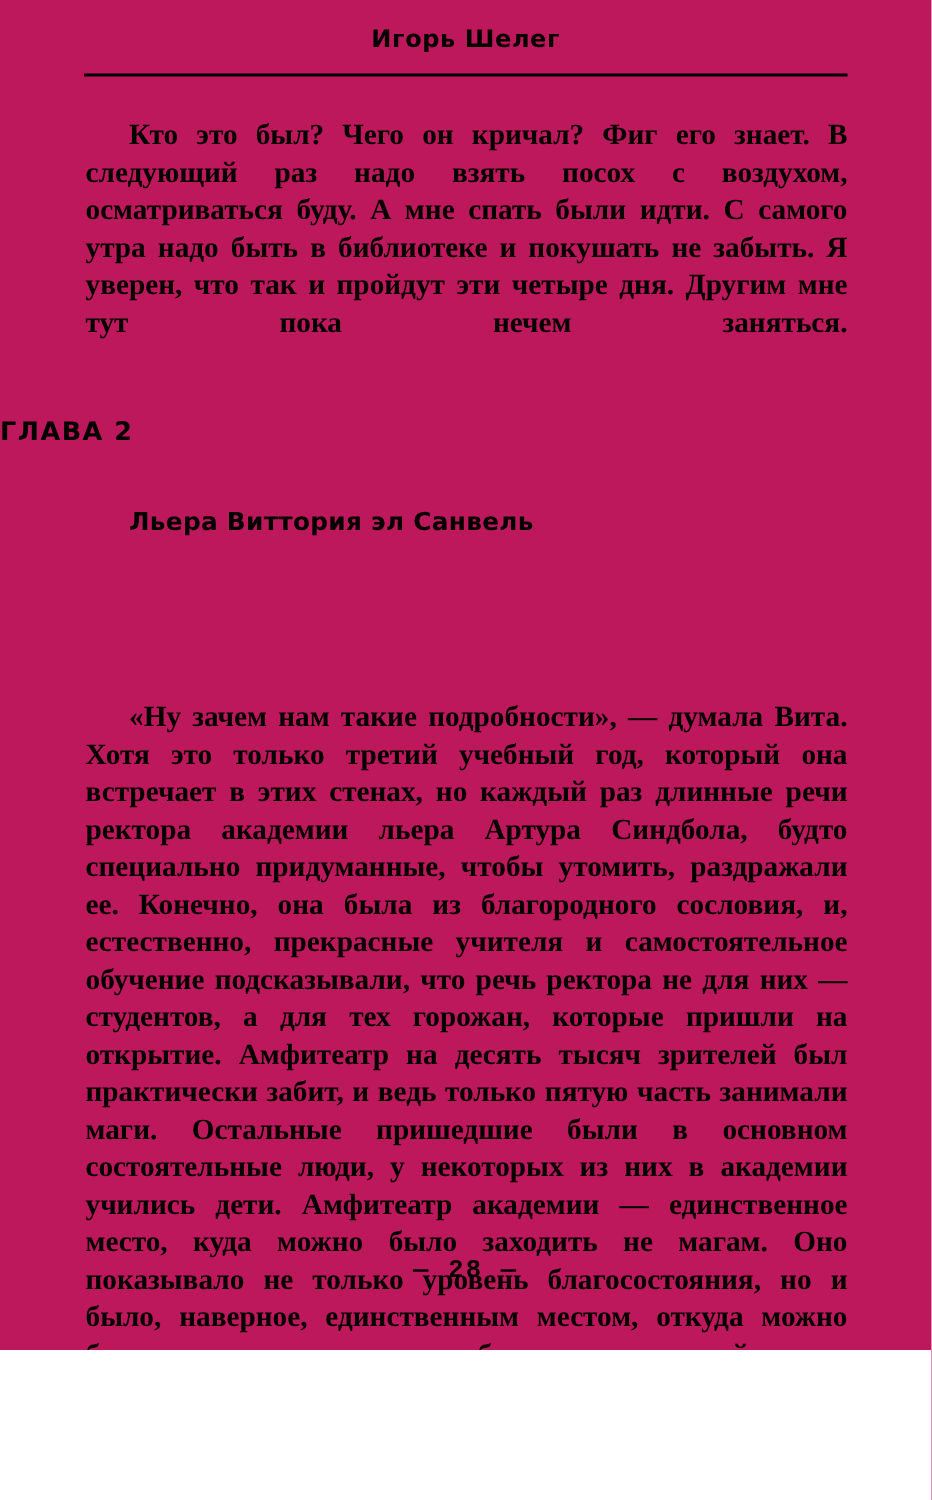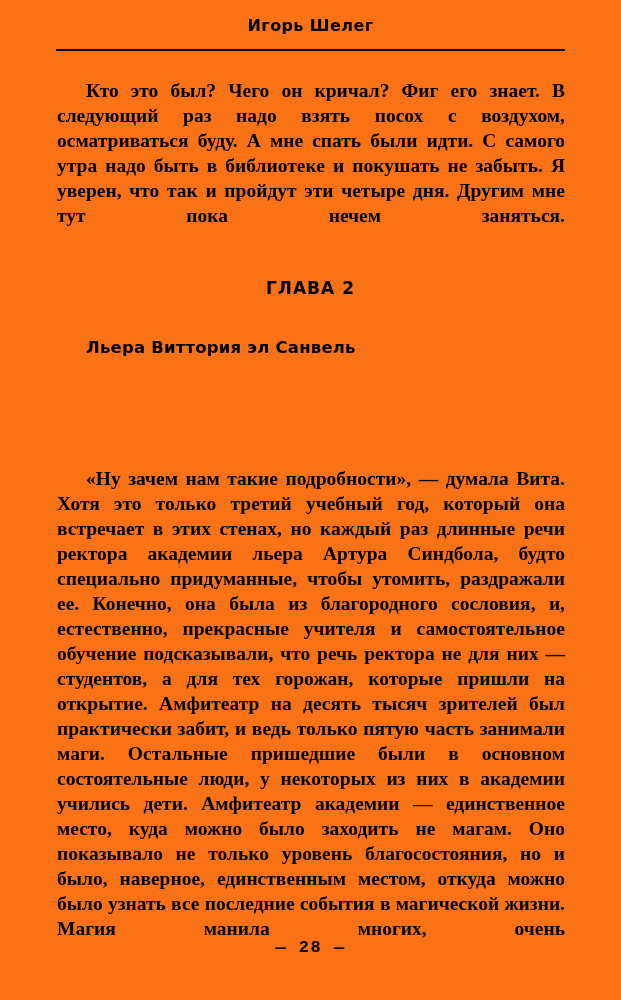--- a/index.html
+++ b/index.html
@@ -5,22 +5,22 @@
 <style>
   html, body {
     margin: 0;
     padding: 0;
     background: #ffffff;
   }
 
   .page {
     position: relative;
     width: 621px;
-    height: 1000px;
-    background: #f97316;
+    height: 900px;
+    background: #be185d;
     overflow: hidden;
     font-family: "Liberation Serif", "DejaVu Serif", serif;
     color: #000000;
     box-sizing: border-box;
   }
 
   
   .running-head {
     position: absolute;
     top: 16px;
@@ -69,21 +69,20 @@
     display: inline-block;
     width: 100%;
   }
 
   
   .chapter-title {
     position: absolute;
     left: 0;
     top: 277px;
     width: 621px;
-    text-align: center;
     font-family: "DejaVu Sans", "Liberation Sans", sans-serif;
     font-weight: bold;
     font-size: 17px;
     letter-spacing: 1px;
     line-height: 22px;
   }
 
   .chapter-subtitle {
     position: absolute;
     left: 57px;

